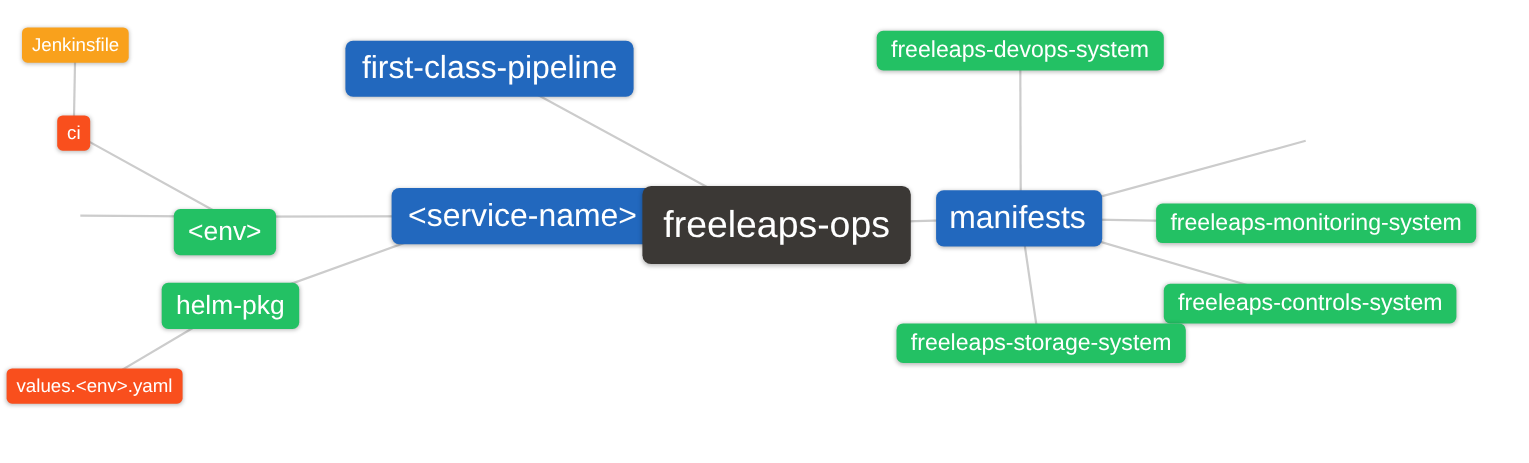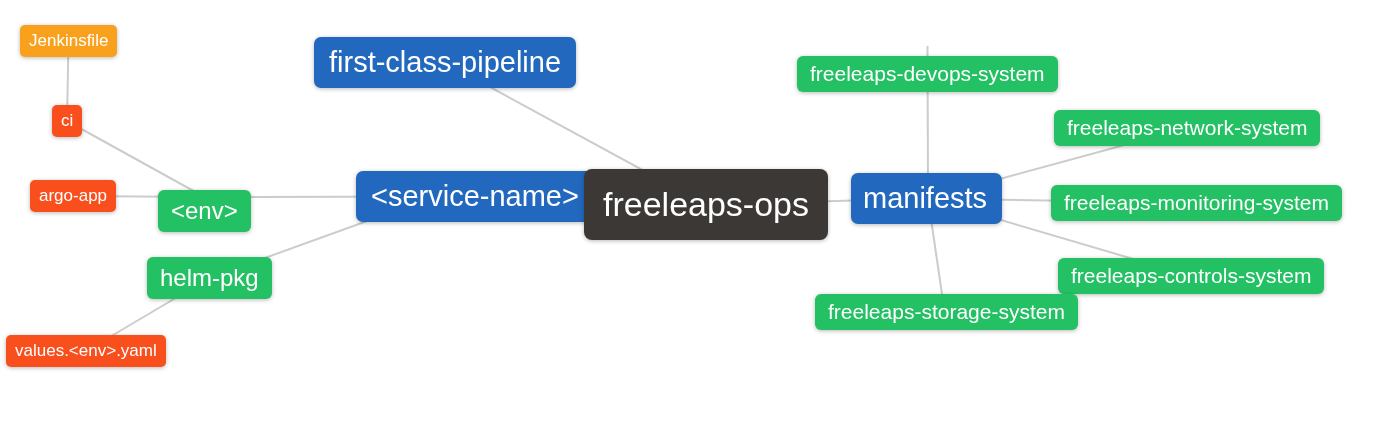--- a/index.html
+++ b/index.html
@@ -69,27 +69,25 @@
       <line x1="706" y1="204.5" x2="928" y2="198.5"></line>
       <line x1="928" y1="198.5" x2="927.5" y2="46"></line>
       <line x1="928" y1="198.5" x2="1187" y2="128"></line>
       <line x1="928" y1="198.5" x2="1196.5" y2="203"></line>
       <line x1="928" y1="198.5" x2="1191" y2="276"></line>
       <line x1="928" y1="198.5" x2="946.5" y2="325"></line>
     </svg>
 
   <div class="node xs c-orange" style="left:20px;  top:25px;">Jenkinsfile</div>
   <div class="node xs c-red" style="left:52px;  top:105px;">ci</div>
-  <div class="node xs c-red" style="left:30px;  top:180px;">argo-app</div>
   <div class="node md c-green" style="left:158px; top:190px;">&lt;env&gt;</div>
   <div class="node md c-green" style="left:147px; top:257px;">helm-pkg</div>
   <div class="node xs c-red" style="left:6px;   top:335px;">values.&lt;env&gt;.yaml</div>
   <div class="node lg c-blue" style="left:314px; top:37px;">first-class-pipeline</div>
   <div class="node lg c-blue" style="left:316px; top:171px;margin-left:40px;">&lt;service-name&gt;</div>
   <div class="node xl c-dark" style="left:584px; top:169px;text-align:center;">freeleaps-ops</div>
   <div class="node lg c-blue" style="left:851px; top:173px;padding-left:12px;">manifests</div>
-  <div class="node sm c-green" style="left:797px; top:28px;margin-top:28px;">freeleaps-devops-system</div>
-  <div class="node sm c-green" style="left:1054px;top:110px;">freeleaps-network-system</div>
+  <div class="node sm c-green" style="left:797px; top:28px;">freeleaps-devops-system</div>
   <div class="node sm c-green" style="left:1051px;top:185px;">freeleaps-monitoring-system</div>
   <div class="node sm c-green" style="left:1058px;top:258px;">freeleaps-controls-system</div>
   <div class="node sm c-green" style="left:815px; top:294px;">freeleaps-storage-system</div>
 
 </div>
 
 </body></html>

